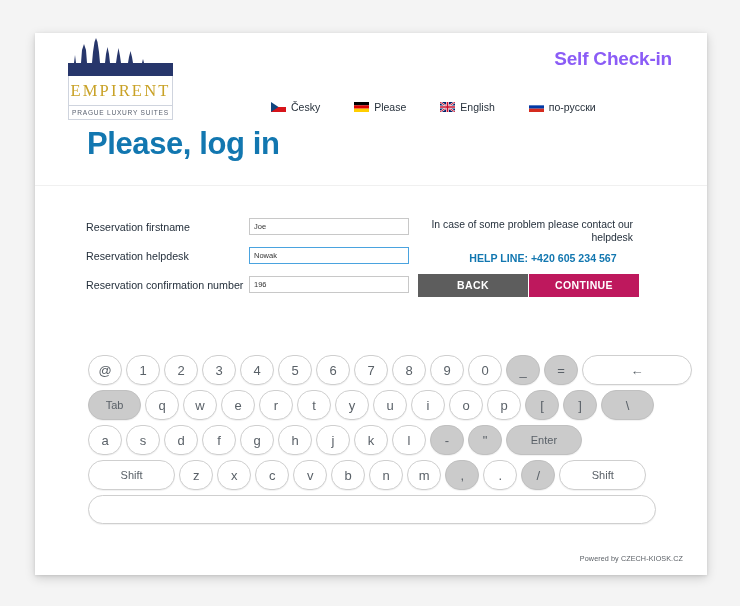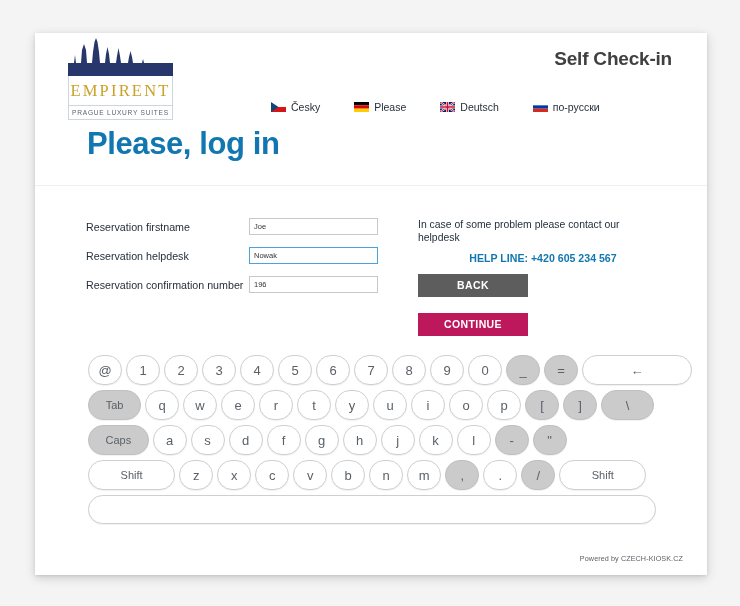--- a/index.html
+++ b/index.html
@@ -50,21 +50,21 @@
     font-size: 6.6px;
     letter-spacing: 0.75px;
     color: #5b6270;
     padding: 3px 0 3px 0;
     white-space: nowrap;
   }
 
   .self-checkin {
     position: absolute;
     right: 35px; top: 15px;
-    color: #404040;
+    color: #8b5cf6;
     font-size: 19px;
     font-weight: bold;
     letter-spacing: -0.2px;
   }
 
   .lang-bar {
     position: absolute;
     left: 188px; top: 68px;
     display: flex;
     align-items: center;
@@ -105,48 +105,49 @@
     margin-bottom: 12px;
   }
   .form-label {
     font-size: 10.7px;
     color: #25303c;
     width: 163px;
     flex: 0 0 163px;
     white-space: nowrap;
   }
   .form-input {
-    width: 129px; height: 17px;
+    width: 160px; height: 17px;
     border: 1px solid #c8c8c8;
     background: #fff;
     font-family: "Liberation Sans", sans-serif;
     font-size: 7.5px;
     color: #333;
     padding: 0 4px;
     outline: none;
     border-radius: 0;
   }
   .form-input.focused { border: 1px solid #4aa3df; }
 
   .form-right { position: absolute; left: 383px; top: 0; width: 250px; }
   .help-text {
     font-size: 10.4px;
     color: #25303c;
     line-height: 1.28;
     width: 215px;
+    text-align: right;
   }
   .help-line {
     margin-top: 7px;
     font-size: 10.6px;
     font-weight: bold;
     color: #1277b0;
     white-space: nowrap;
     text-align: center;
   }
-  .btn-row { margin-top: 10px; display: flex; gap: 16px; flex-direction: column; }
+  .btn-row { margin-top: 10px; display: flex; gap: 1px; }
   .btn {
     border: none;
     font-family: "Liberation Sans", sans-serif;
     font-size: 10.5px;
     font-weight: bold;
     letter-spacing: 0.4px;
     color: #ffffff;
     width: 110px; height: 23px;
     cursor: pointer;
     border-radius: 0;
@@ -235,21 +236,21 @@
       </div>
 
       <div class="lang-item">
         <svg class="flag" viewBox="0 0 30 20">
           <rect width="30" height="20" fill="#012169"></rect>
           <path d="M0 0 L30 20 M30 0 L0 20" stroke="#ffffff" stroke-width="4"></path>
           <path d="M0 0 L30 20 M30 0 L0 20" stroke="#c8102e" stroke-width="2"></path>
           <path d="M15 0 V20 M0 10 H30" stroke="#ffffff" stroke-width="6"></path>
           <path d="M15 0 V20 M0 10 H30" stroke="#c8102e" stroke-width="3.4"></path>
         </svg>
-        <span>Deutsch</span>
+        <span>English</span>
       </div>
 
       <div class="lang-item">
         <svg class="flag" viewBox="0 0 30 20">
           <rect x="0" y="0" width="30" height="6.67" fill="#ffffff"></rect>
           <rect x="0" y="6.67" width="30" height="6.67" fill="#0039a6"></rect>
           <rect x="0" y="13.34" width="30" height="6.66" fill="#d52b1e"></rect>
         </svg>
         <span>по-русски</span>
       </div>
@@ -314,32 +315,32 @@
           <div class="key" style="width: 34px; flex: 0 0 34px;">y</div>
           <div class="key" style="width: 34px; flex: 0 0 34px;">u</div>
           <div class="key" style="width: 34px; flex: 0 0 34px;">i</div>
           <div class="key" style="width: 34px; flex: 0 0 34px;">o</div>
           <div class="key" style="width: 34px; flex: 0 0 34px;">p</div>
           <div class="key gray" style="width: 34px; flex: 0 0 34px;">[</div>
           <div class="key gray" style="width: 34px; flex: 0 0 34px;">]</div>
           <div class="key gray" style="width: 53px; flex: 0 0 53px;">\</div>
         </div>
         <div class="kb-row">
-          <div class="key gray small" style="width: 60.6px; flex: 0 0 60.6px;">Caps</div>
           <div class="key" style="width: 34px; flex: 0 0 34px;">a</div>
           <div class="key" style="width: 34px; flex: 0 0 34px;">s</div>
           <div class="key" style="width: 34px; flex: 0 0 34px;">d</div>
           <div class="key" style="width: 34px; flex: 0 0 34px;">f</div>
           <div class="key" style="width: 34px; flex: 0 0 34px;">g</div>
           <div class="key" style="width: 34px; flex: 0 0 34px;">h</div>
           <div class="key" style="width: 34px; flex: 0 0 34px;">j</div>
           <div class="key" style="width: 34px; flex: 0 0 34px;">k</div>
           <div class="key" style="width: 34px; flex: 0 0 34px;">l</div>
           <div class="key gray" style="width: 34px; flex: 0 0 34px;">-</div>
           <div class="key gray" style="width: 34px; flex: 0 0 34px;">"</div>
+          <div class="key gray small" style="width: 75.8px; flex: 0 0 75.8px;">Enter</div>
         </div>
         <div class="kb-row">
           <div class="key small" style="width: 87.2px; flex: 0 0 87.2px;">Shift</div>
           <div class="key" style="width: 34px; flex: 0 0 34px;">z</div>
           <div class="key" style="width: 34px; flex: 0 0 34px;">x</div>
           <div class="key" style="width: 34px; flex: 0 0 34px;">c</div>
           <div class="key" style="width: 34px; flex: 0 0 34px;">v</div>
           <div class="key" style="width: 34px; flex: 0 0 34px;">b</div>
           <div class="key" style="width: 34px; flex: 0 0 34px;">n</div>
           <div class="key" style="width: 34px; flex: 0 0 34px;">m</div>

